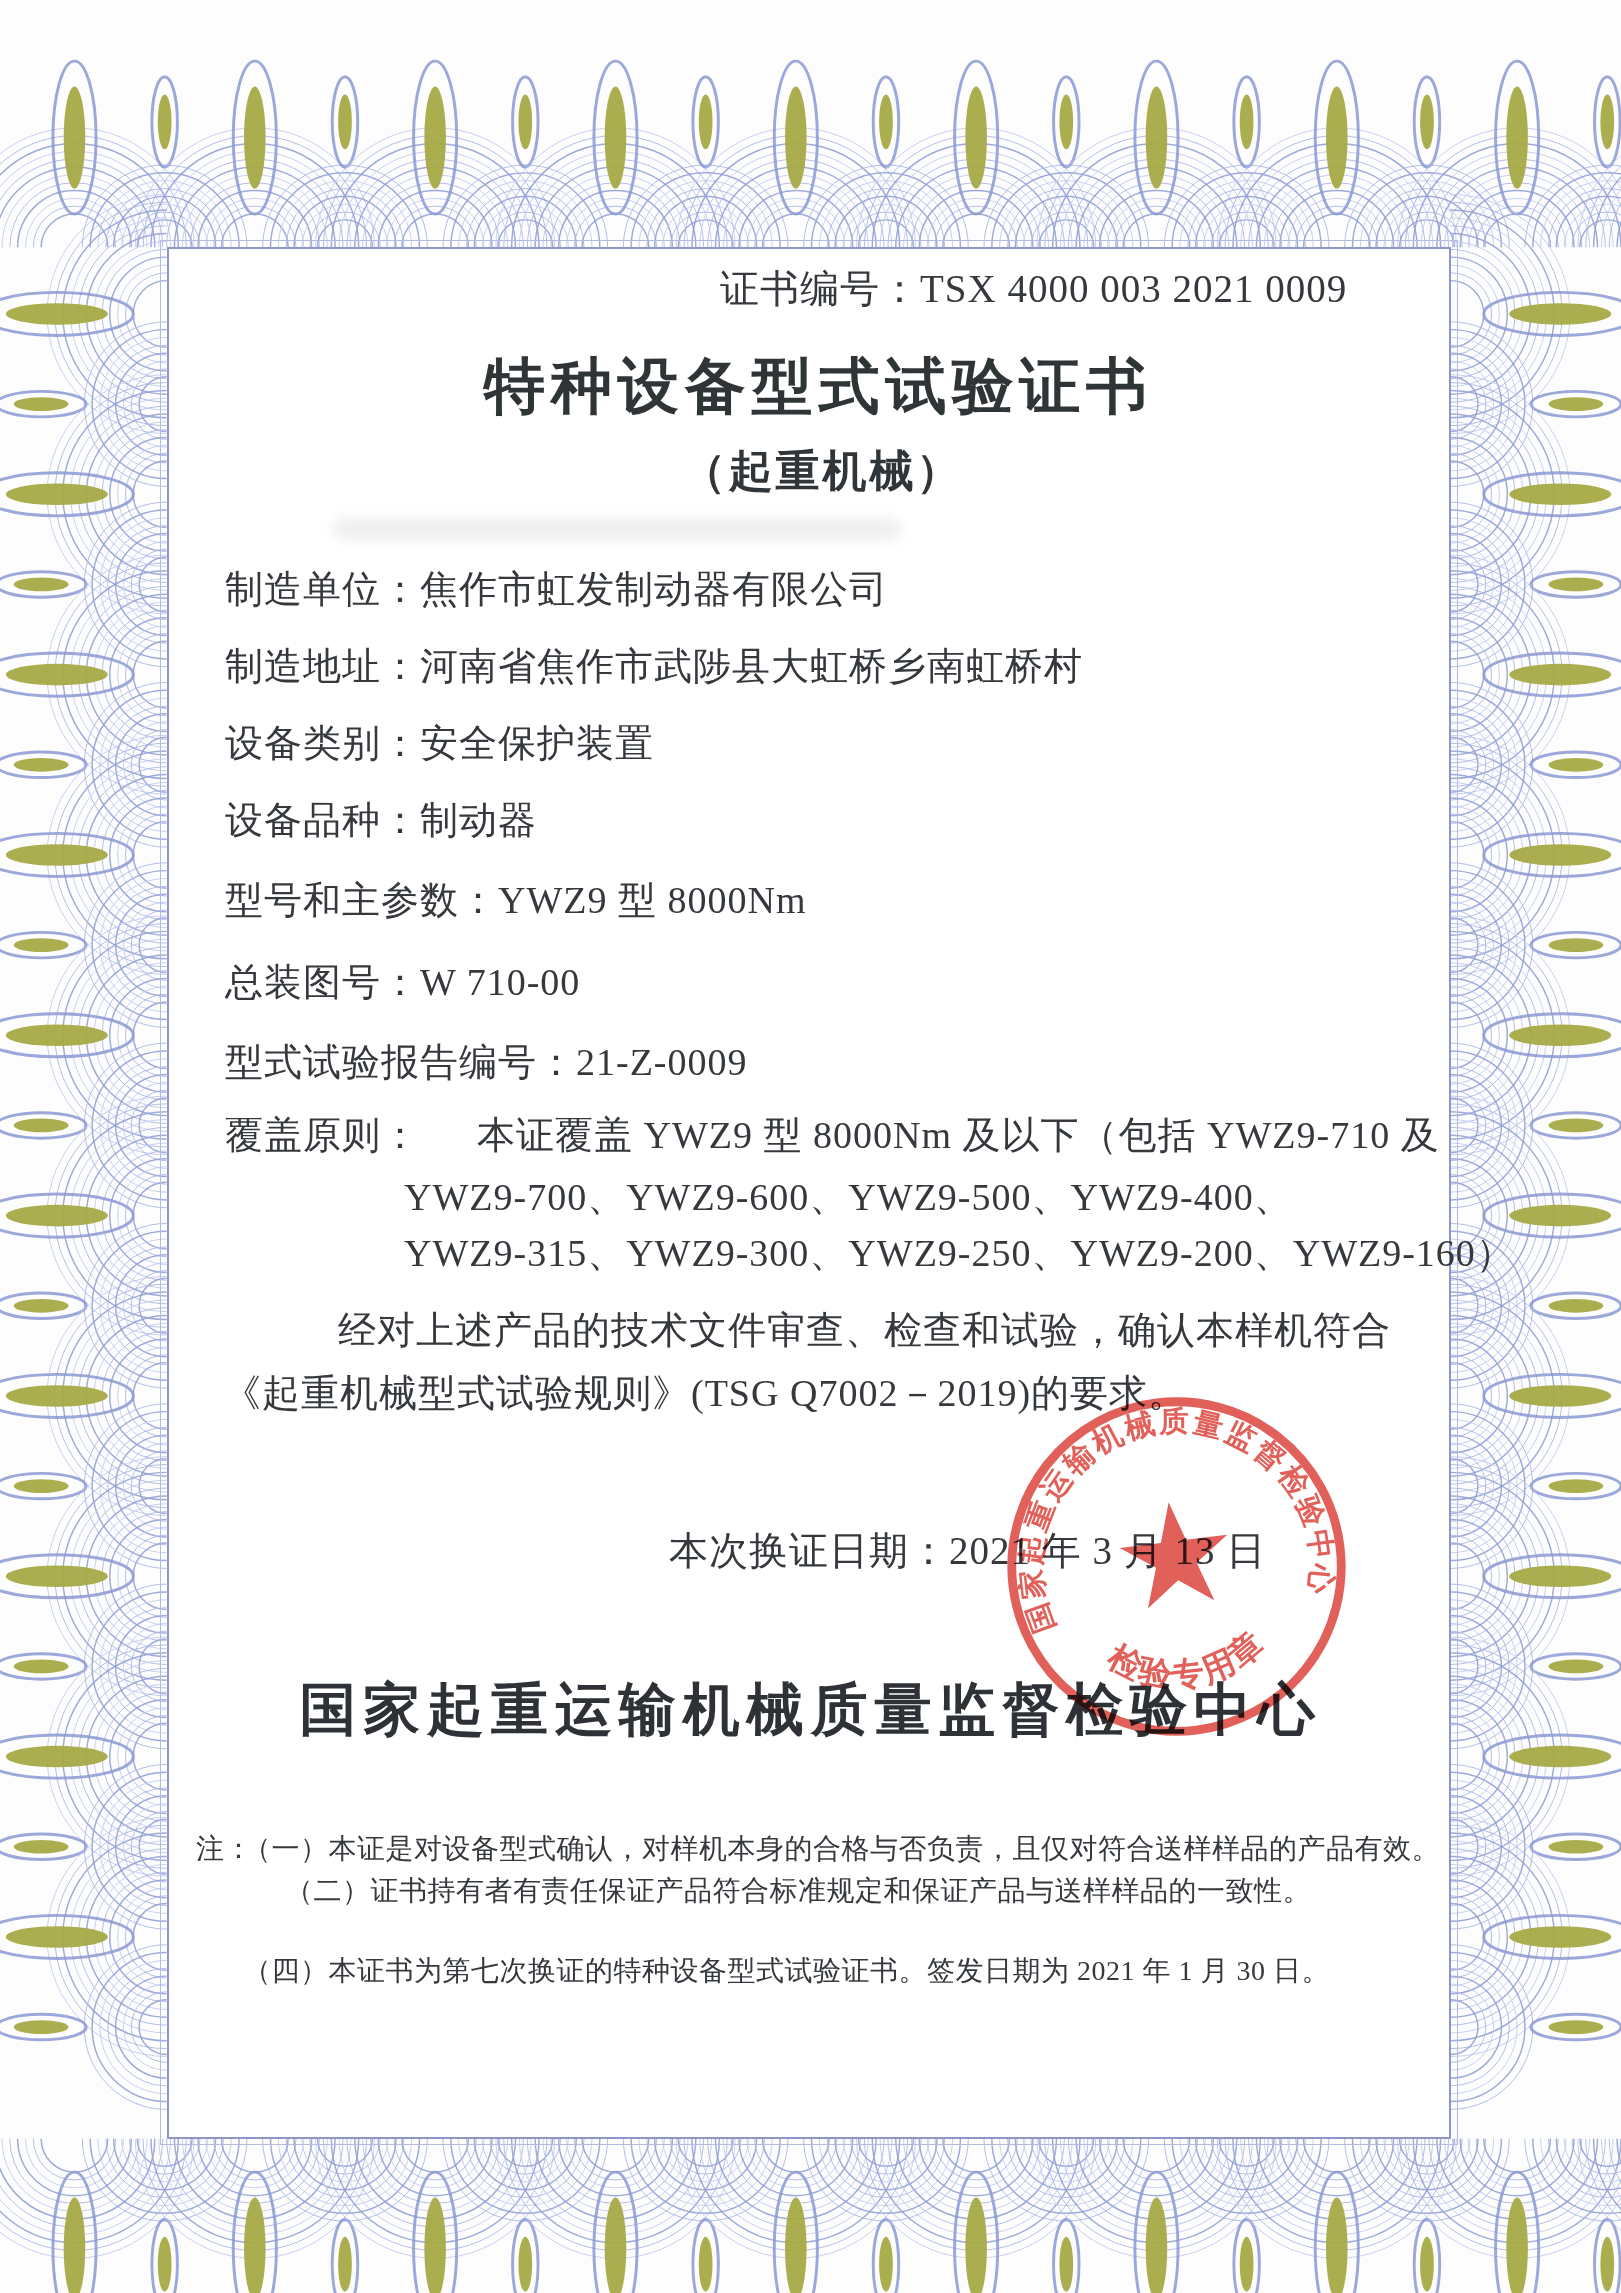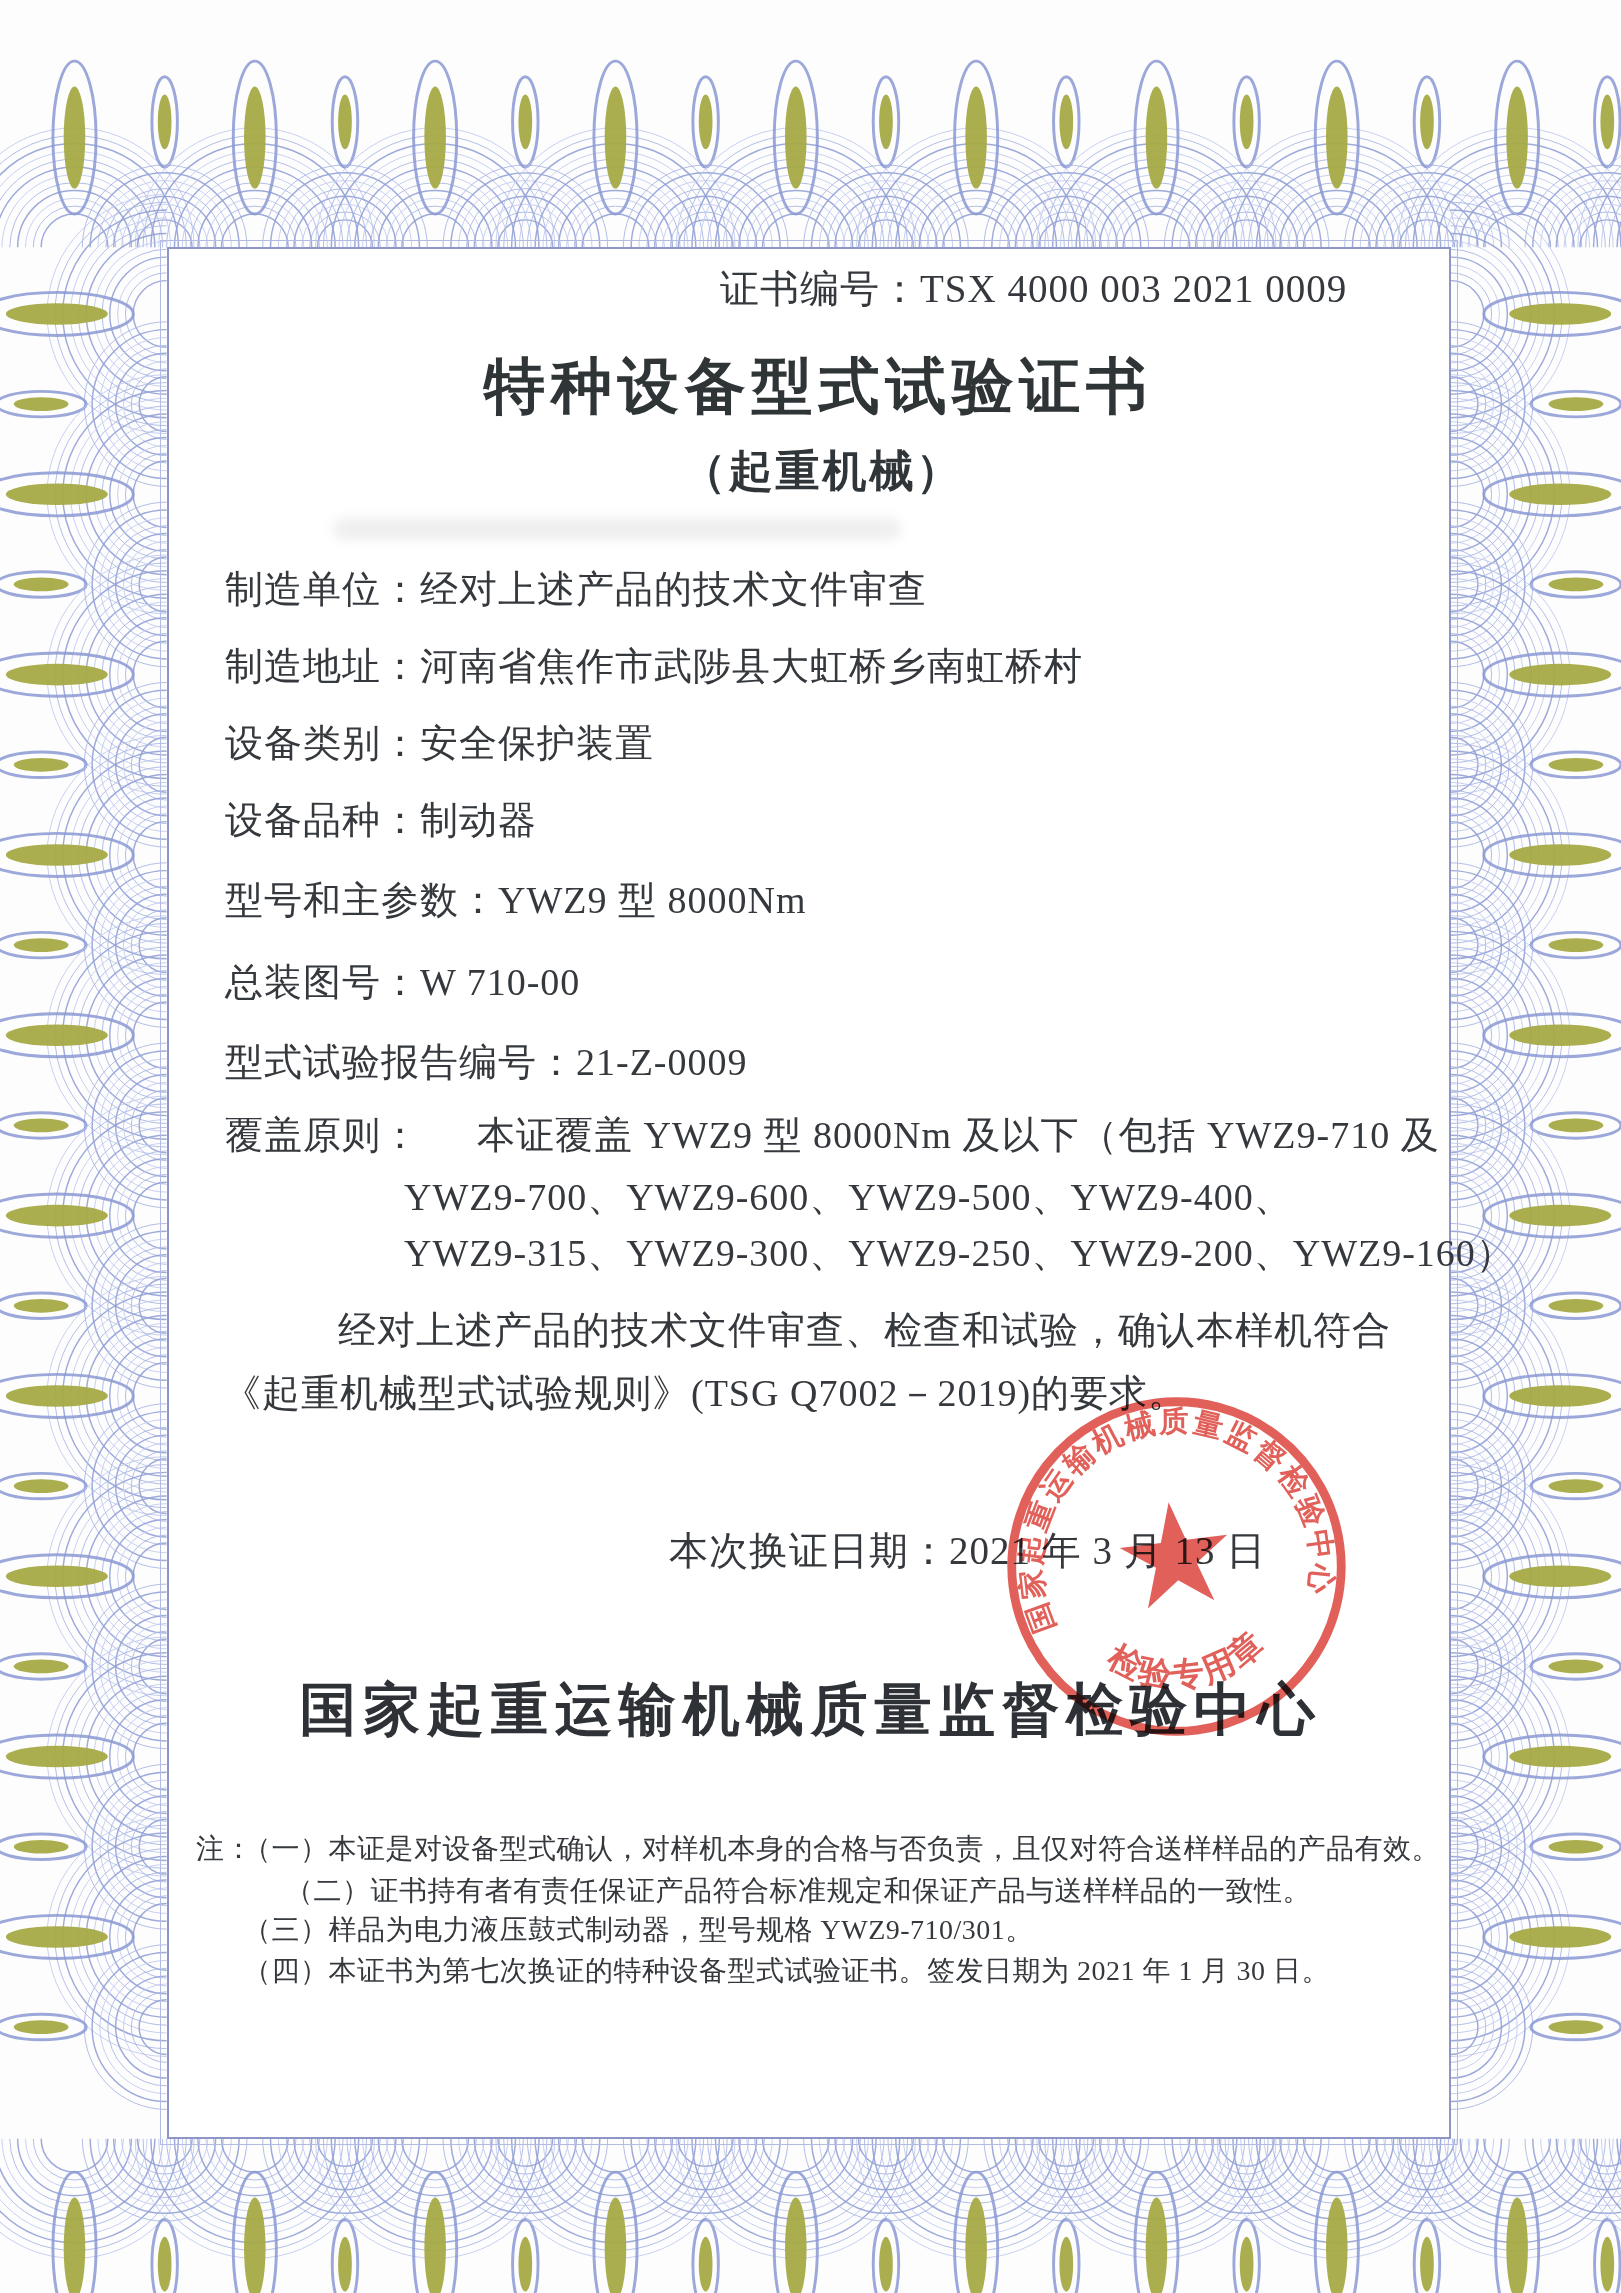--- a/index.html
+++ b/index.html
@@ -1006,21 +1006,21 @@
   <div class="panel"></div>
   <div class="smudge"></div>
 
   <div class="line cert-no">
     <span>证书编号：</span><span>TSX 4000 003 2021 0009</span>
   </div>
 
   <div class="line center title">特种设备型式试验证书</div>
   <div class="line center subtitle">（起重机械）</div>
 
-  <div class="line f0"><span>制造单位：</span><span>经对上述产品的技术文件审查</span></div>
+  <div class="line f0"><span>制造单位：</span><span>焦作市虹发制动器有限公司</span></div>
   <div class="line f1"><span>制造地址：</span><span>河南省焦作市武陟县大虹桥乡南虹桥村</span></div>
   <div class="line f2"><span>设备类别：</span><span>安全保护装置</span></div>
   <div class="line f3"><span>设备品种：</span><span>制动器</span></div>
   <div class="line f4"><span>型号和主参数：</span><span>YWZ9 型 8000Nm</span></div>
   <div class="line f5"><span>总装图号：</span><span>W 710-00</span></div>
   <div class="line f6"><span>型式试验报告编号：</span><span>21-Z-0009</span></div>
 
   <div class="line cov1">
     <span>覆盖原则：</span><span class="covval">本证覆盖 YWZ9 型 8000Nm 及以下（包括 YWZ9-710 及</span>
   </div>
@@ -1030,21 +1030,20 @@
   <div class="line concl1">经对上述产品的技术文件审查、检查和试验，确认本样机符合</div>
   <div class="line concl2">《起重机械型式试验规则》(TSG Q7002－2019)的要求。</div>
 
   <div class="line date1"><span>本次换证日期：</span><span>2021 年 3 月 13 日</span></div>
 
   <div class="line center issuer">国家起重运输机械质量监督检验中心</div>
 
   <div class="line note note-label">注：</div>
   <div class="line note n0">（一）本证是对设备型式确认，对样机本身的合格与否负责，且仅对符合送样样品的产品有效。</div>
   <div class="line note n1">（二）证书持有者有责任保证产品符合标准规定和保证产品与送样样品的一致性。</div>
-  <div class="line note n2">（三）样品为电力液压鼓式制动器，型号规格 YWZ9-710/301。</div>
   <div class="line note n3">（四）本证书为第七次换证的特种设备型式试验证书。签发日期为 2021 年 1 月 30 日。</div>
 
   <div class="stamp-wrap">
     <svg width="353" height="353" viewBox="0 0 360 360">
       <defs>
         <path id="ringArc" d="M 50.3 227.2 A 138 138 0 1 1 309.7 227.2" fill="none"></path>
         <path id="bannerArc" d="M 96.8 269.2 A 122 122 0 0 0 263.2 269.2" fill="none"></path>
       </defs>
       <circle cx="180" cy="180" r="168" fill="none" stroke="#dd4a42" stroke-width="9"></circle>
       <path fill="#dd4a42" d="M180 114 L192.9 154.2 L235.2 154.1 L200.9 178.8 L214.1 218.9 L180 194 L145.9 218.9 L159.1 178.8 L124.8 154.1 L167.1 154.2 Z"></path>

